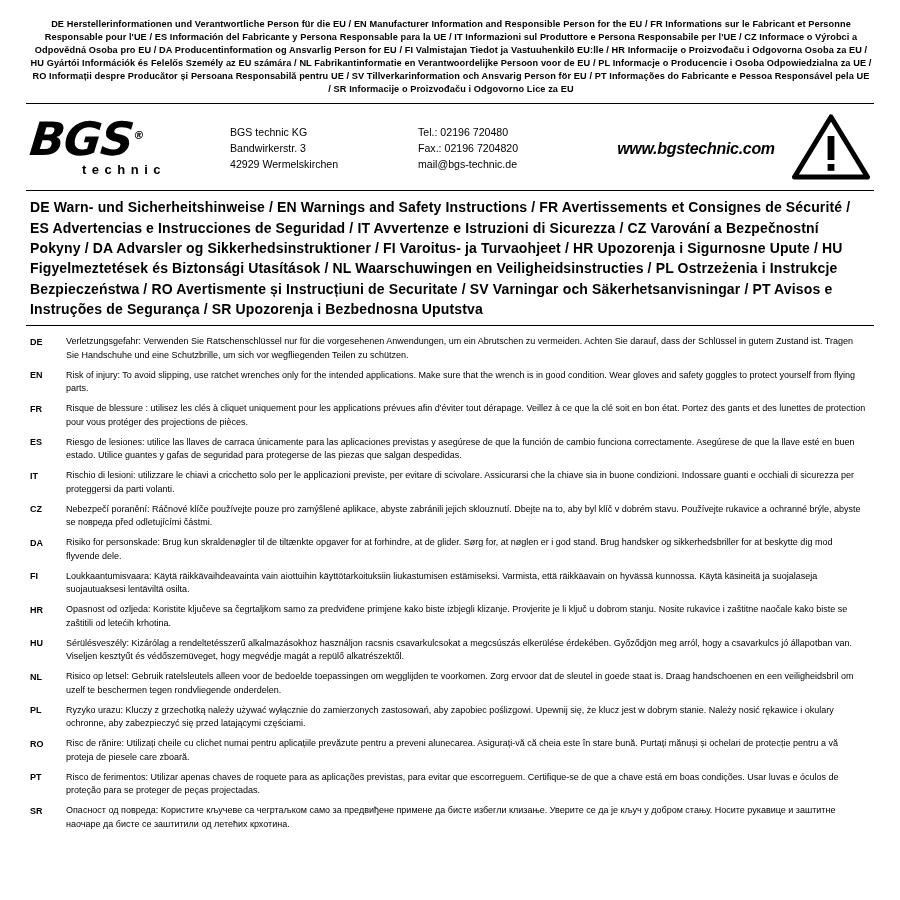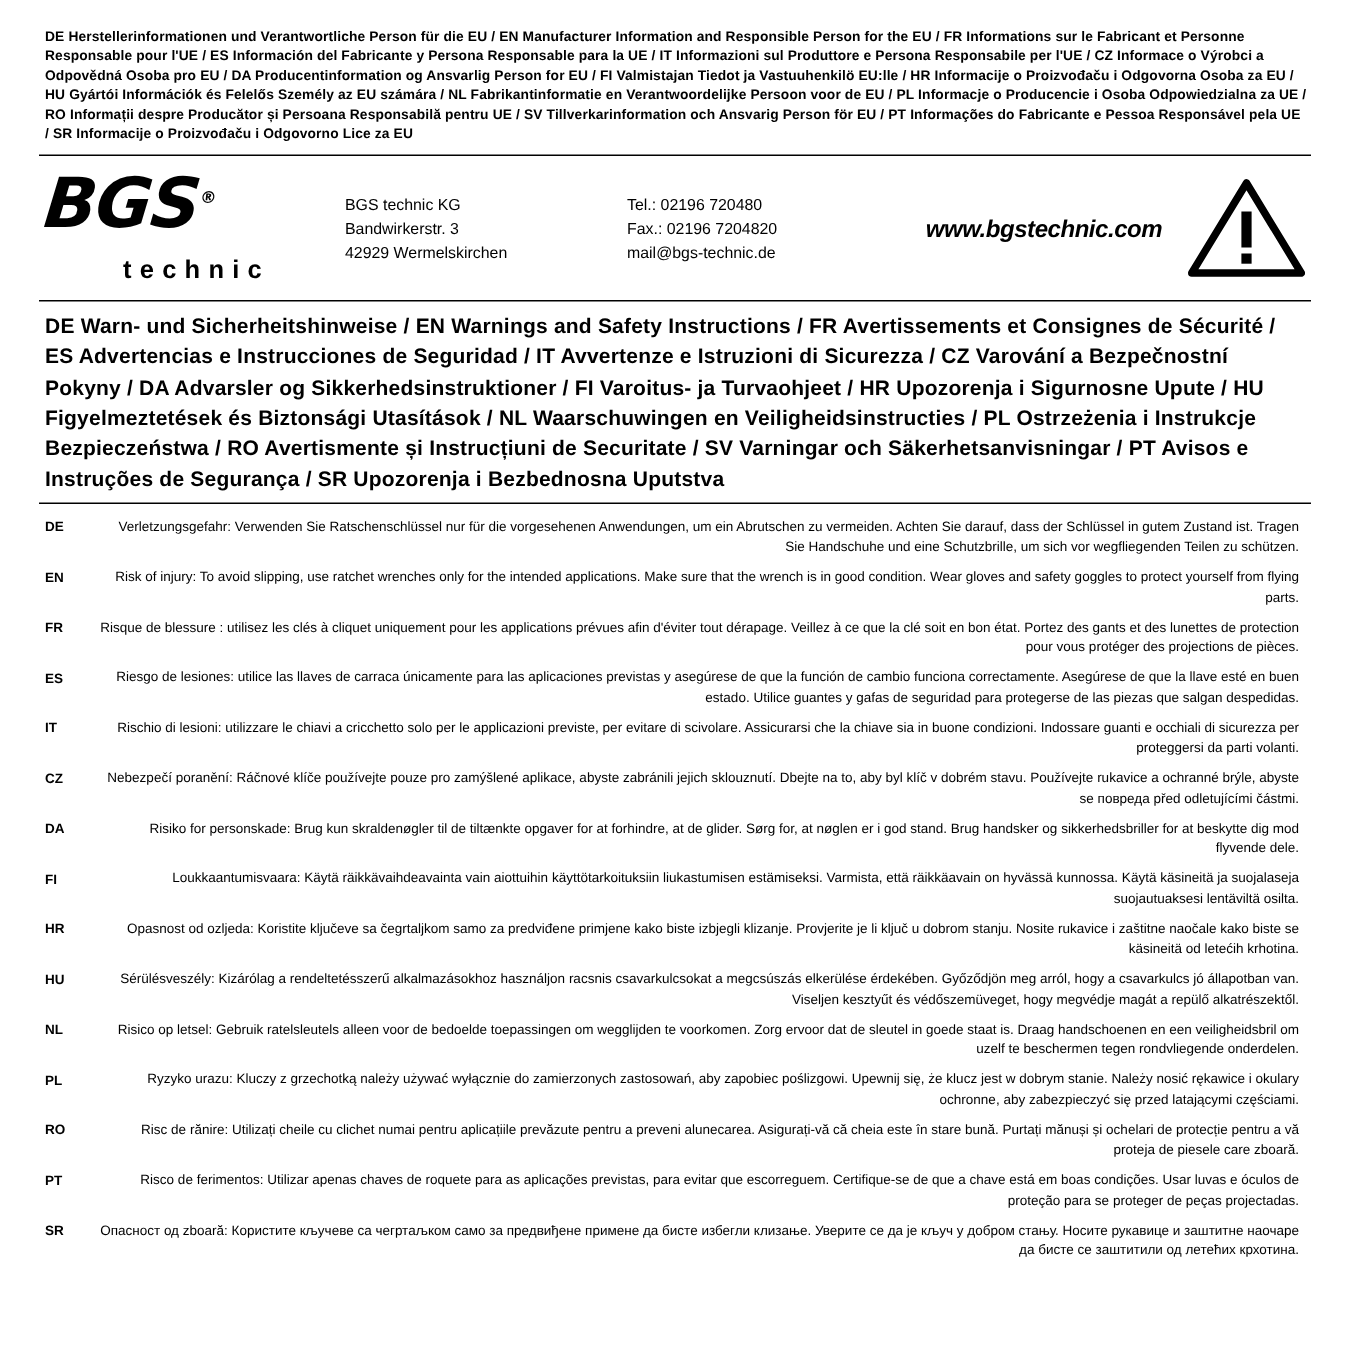--- a/index.html
+++ b/index.html
@@ -23,21 +23,21 @@
     box-sizing: border-box;
     padding: 18px 26px 0 26px;
   }
 
   
   .header-block {
     font-size: 9.2px;
     font-weight: bold;
     line-height: 1.42;
     letter-spacing: 0.01em;
-    text-align: left;
+    text-align: center;
     padding: 0 2px 0 4px;
   }
   .hr-thin {
     border: 0;
     border-top: 1.2px solid #000;
     margin: 7px 0 0 0;
   }
 
   
   .brand-row {
@@ -63,24 +63,24 @@
   .logo-reg {
     font-size: 11px;
     vertical-align: super;
     font-style: normal;
     transform: none;
     display: inline-block;
     font-weight: bold;
   }
   .logo-sub {
     font-family: "Liberation Sans", sans-serif;
-    font-size: 17px;
+    font-size: 13px;
     letter-spacing: 5.5px;
     font-weight: bold;
-    margin-top: 12px;
+    margin-top: 1px;
     padding-left: 52px;
   }
   .addr {
     flex: 0 0 188px;
     font-size: 10.6px;
     line-height: 1.52;
     padding-top: 2px;
     margin-left: 32px;
   }
   .contact {
@@ -128,21 +128,21 @@
     flex: 0 0 36px;
     font-size: 9px;
     font-weight: bold;
     line-height: 1.5;
     padding-top: 0.5px;
   }
   .lang-text {
     flex: 1 1 auto;
     font-size: 9px;
     line-height: 1.5;
-    text-align: right;
+    text-align: left;
     padding-right: 4px;
   }
 
   
   svg.tri { display: block; }
 </style>
 </head>
 <body>
 
 <div class="page">
@@ -217,21 +217,21 @@
     <div class="lang-row">
       <div class="lang-code">DA</div>
       <div class="lang-text">Risiko for personskade: Brug kun skraldenøgler til de tiltænkte opgaver for at forhindre, at de glider. Sørg for, at nøglen er i god stand. Brug handsker og sikkerhedsbriller for at beskytte dig mod flyvende dele.</div>
     </div>
     <div class="lang-row">
       <div class="lang-code">FI</div>
       <div class="lang-text">Loukkaantumisvaara: Käytä räikkävaihdeavainta vain aiottuihin käyttötarkoituksiin liukastumisen estämiseksi. Varmista, että räikkäavain on hyvässä kunnossa. Käytä käsineitä ja suojalaseja suojautuaksesi lentäviltä osilta.</div>
     </div>
     <div class="lang-row">
       <div class="lang-code">HR</div>
-      <div class="lang-text">Opasnost od ozljeda: Koristite ključeve sa čegrtaljkom samo za predviđene primjene kako biste izbjegli klizanje. Provjerite je li ključ u dobrom stanju. Nosite rukavice i zaštitne naočale kako biste se käsineitä od letećih krhotina.</div>
+      <div class="lang-text">Opasnost od ozljeda: Koristite ključeve sa čegrtaljkom samo za predviđene primjene kako biste izbjegli klizanje. Provjerite je li ključ u dobrom stanju. Nosite rukavice i zaštitne naočale kako biste se zaštitili od letećih krhotina.</div>
     </div>
     <div class="lang-row">
       <div class="lang-code">HU</div>
       <div class="lang-text">Sérülésveszély: Kizárólag a rendeltetésszerű alkalmazásokhoz használjon racsnis csavarkulcsokat a megcsúszás elkerülése érdekében. Győződjön meg arról, hogy a csavarkulcs jó állapotban van. Viseljen kesztyűt és védőszemüveget, hogy megvédje magát a repülő alkatrészektől.</div>
     </div>
     <div class="lang-row">
       <div class="lang-code">NL</div>
       <div class="lang-text">Risico op letsel: Gebruik ratelsleutels alleen voor de bedoelde toepassingen om wegglijden te voorkomen. Zorg ervoor dat de sleutel in goede staat is. Draag handschoenen en een veiligheidsbril om uzelf te beschermen tegen rondvliegende onderdelen.</div>
     </div>
     <div class="lang-row">
@@ -241,18 +241,18 @@
     <div class="lang-row">
       <div class="lang-code">RO</div>
       <div class="lang-text">Risc de rănire: Utilizați cheile cu clichet numai pentru aplicațiile prevăzute pentru a preveni alunecarea. Asigurați-vă că cheia este în stare bună. Purtați mănuși și ochelari de protecție pentru a vă proteja de piesele care zboară.</div>
     </div>
     <div class="lang-row">
       <div class="lang-code">PT</div>
       <div class="lang-text">Risco de ferimentos: Utilizar apenas chaves de roquete para as aplicações previstas, para evitar que escorreguem. Certifique-se de que a chave está em boas condições. Usar luvas e óculos de proteção para se proteger de peças projectadas.</div>
     </div>
     <div class="lang-row">
       <div class="lang-code">SR</div>
-      <div class="lang-text">Опасност од zboară: Користите кључеве са чегртаљком само за предвиђене примене да бисте избегли клизање. Уверите се да је кључ у добром стању. Носите рукавице и заштитне наочаре да бисте се заштитили од летећих крхотина.</div>
+      <div class="lang-text">Опасност од повреда: Користите кључеве са чегртаљком само за предвиђене примене да бисте избегли клизање. Уверите се да је кључ у добром стању. Носите рукавице и заштитне наочаре да бисте се заштитили од летећих крхотина.</div>
     </div>
 
   </div>
 
 </div>
 
 </body></html>

